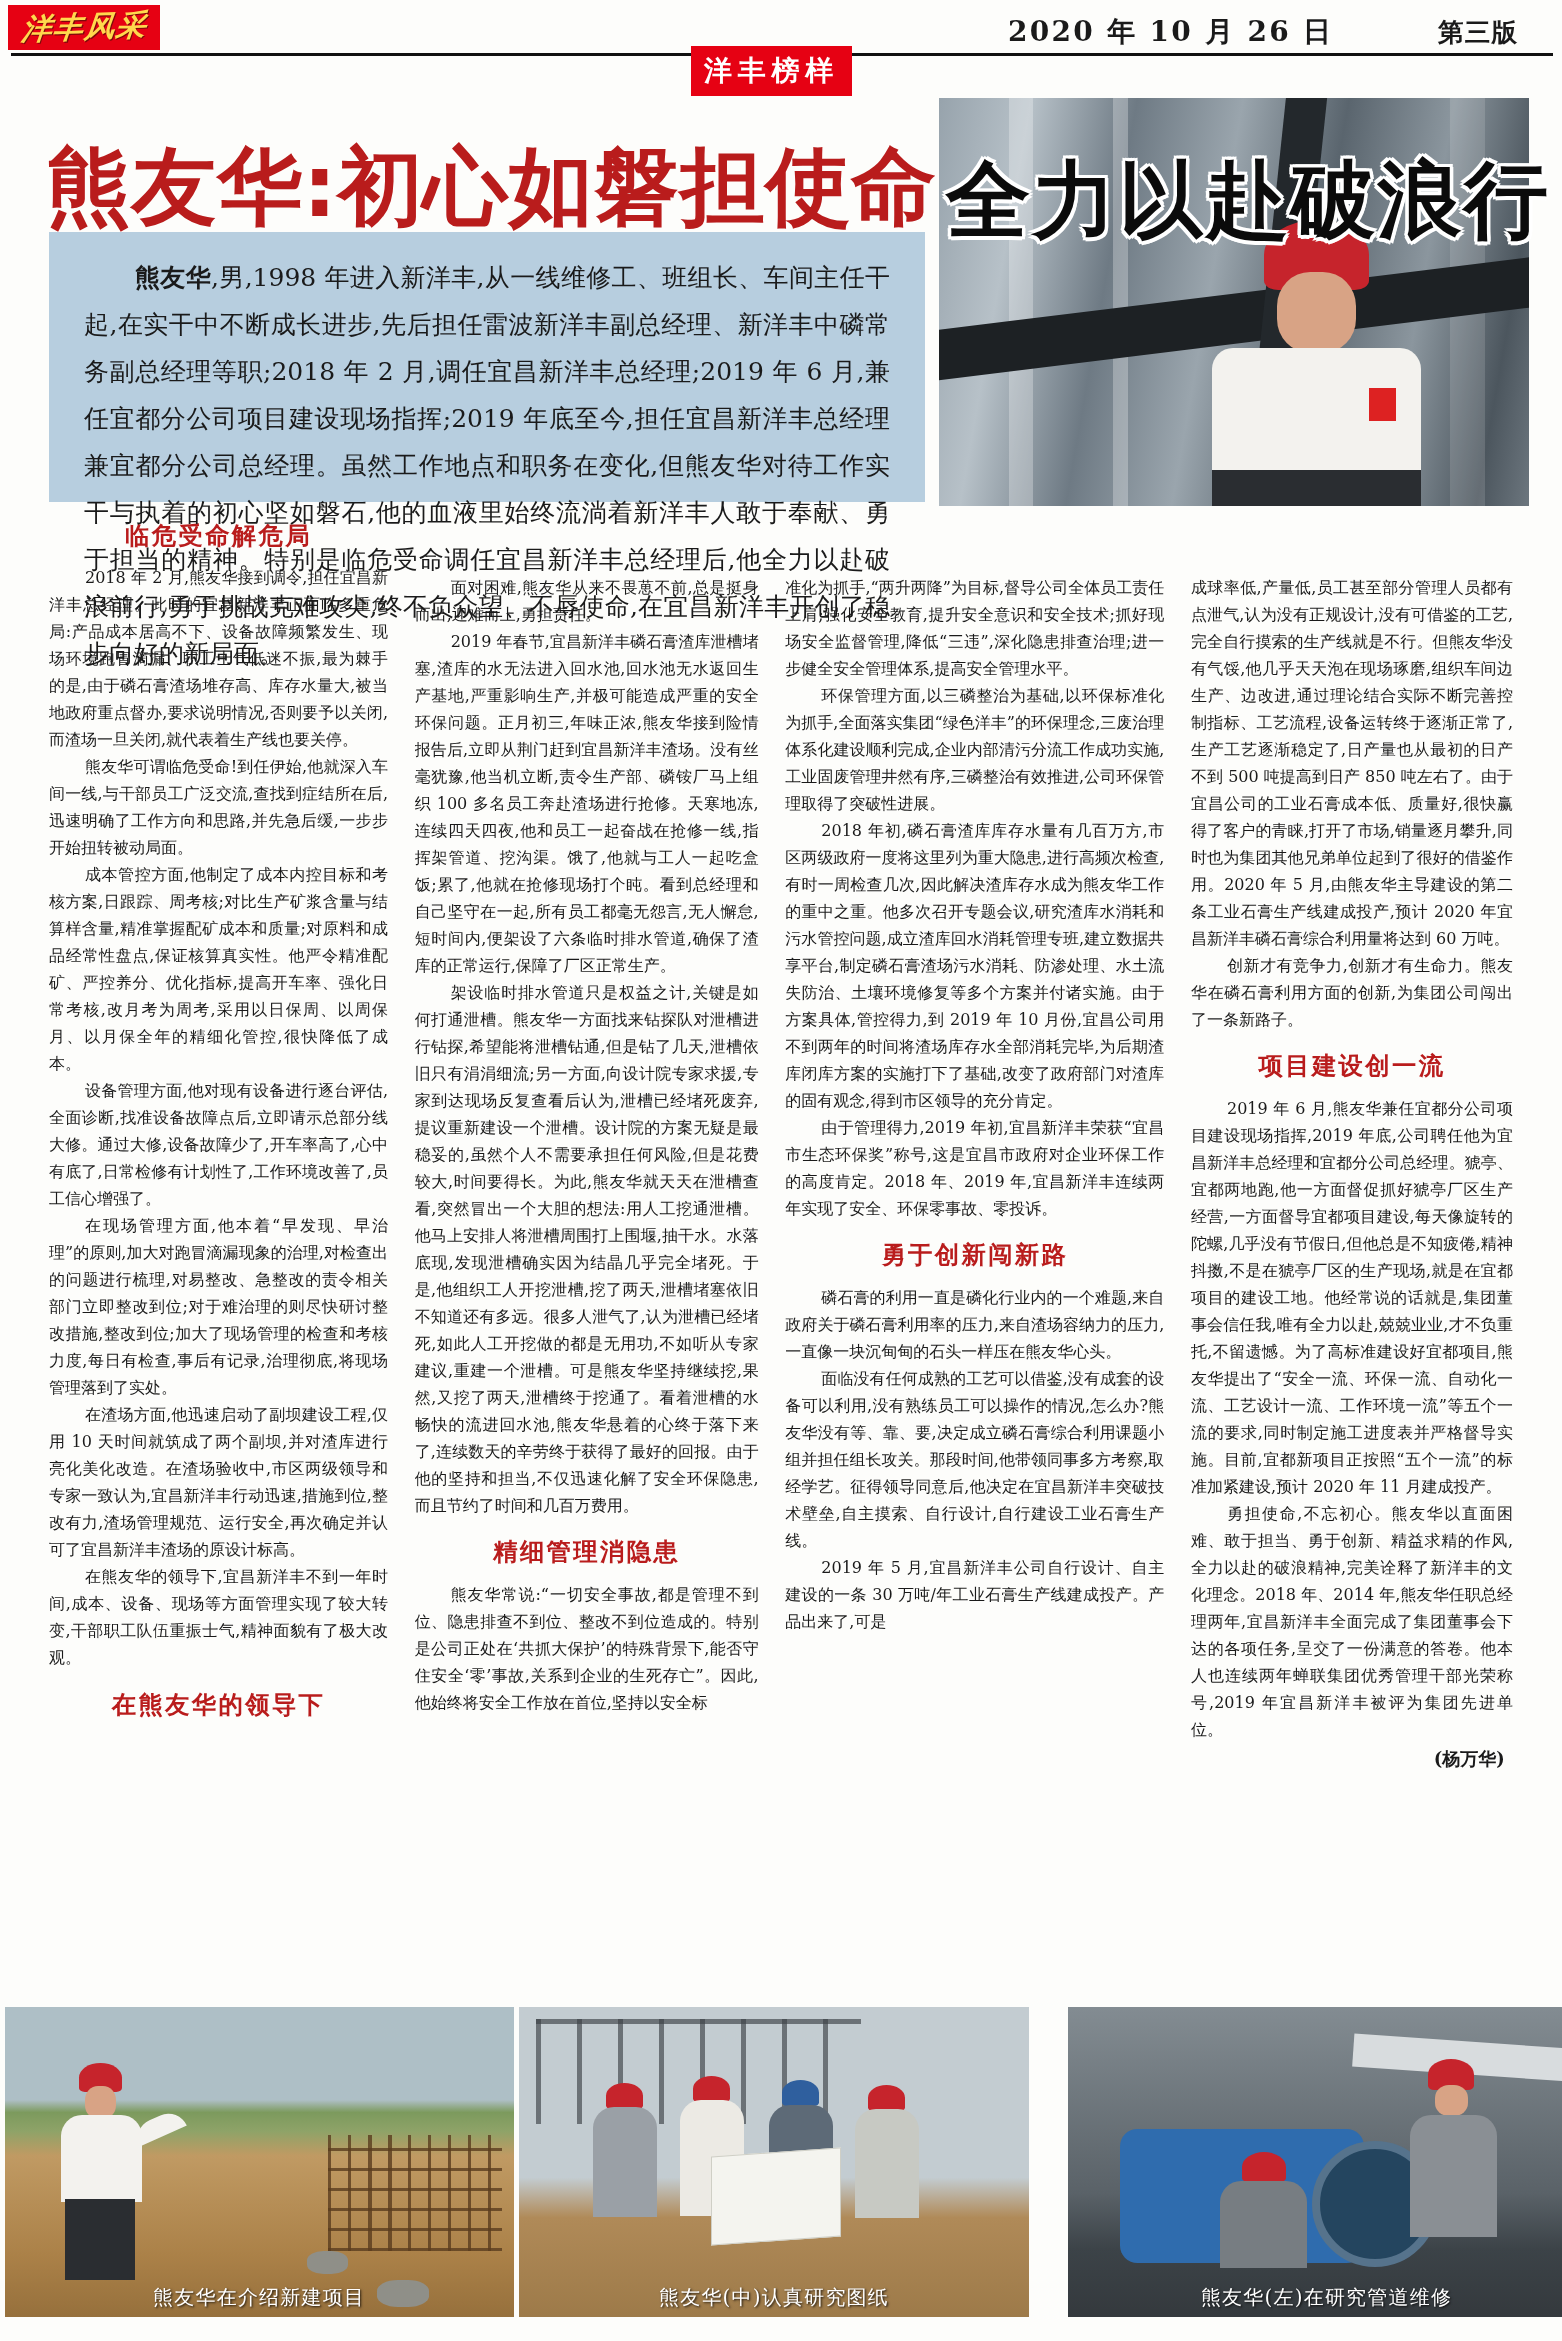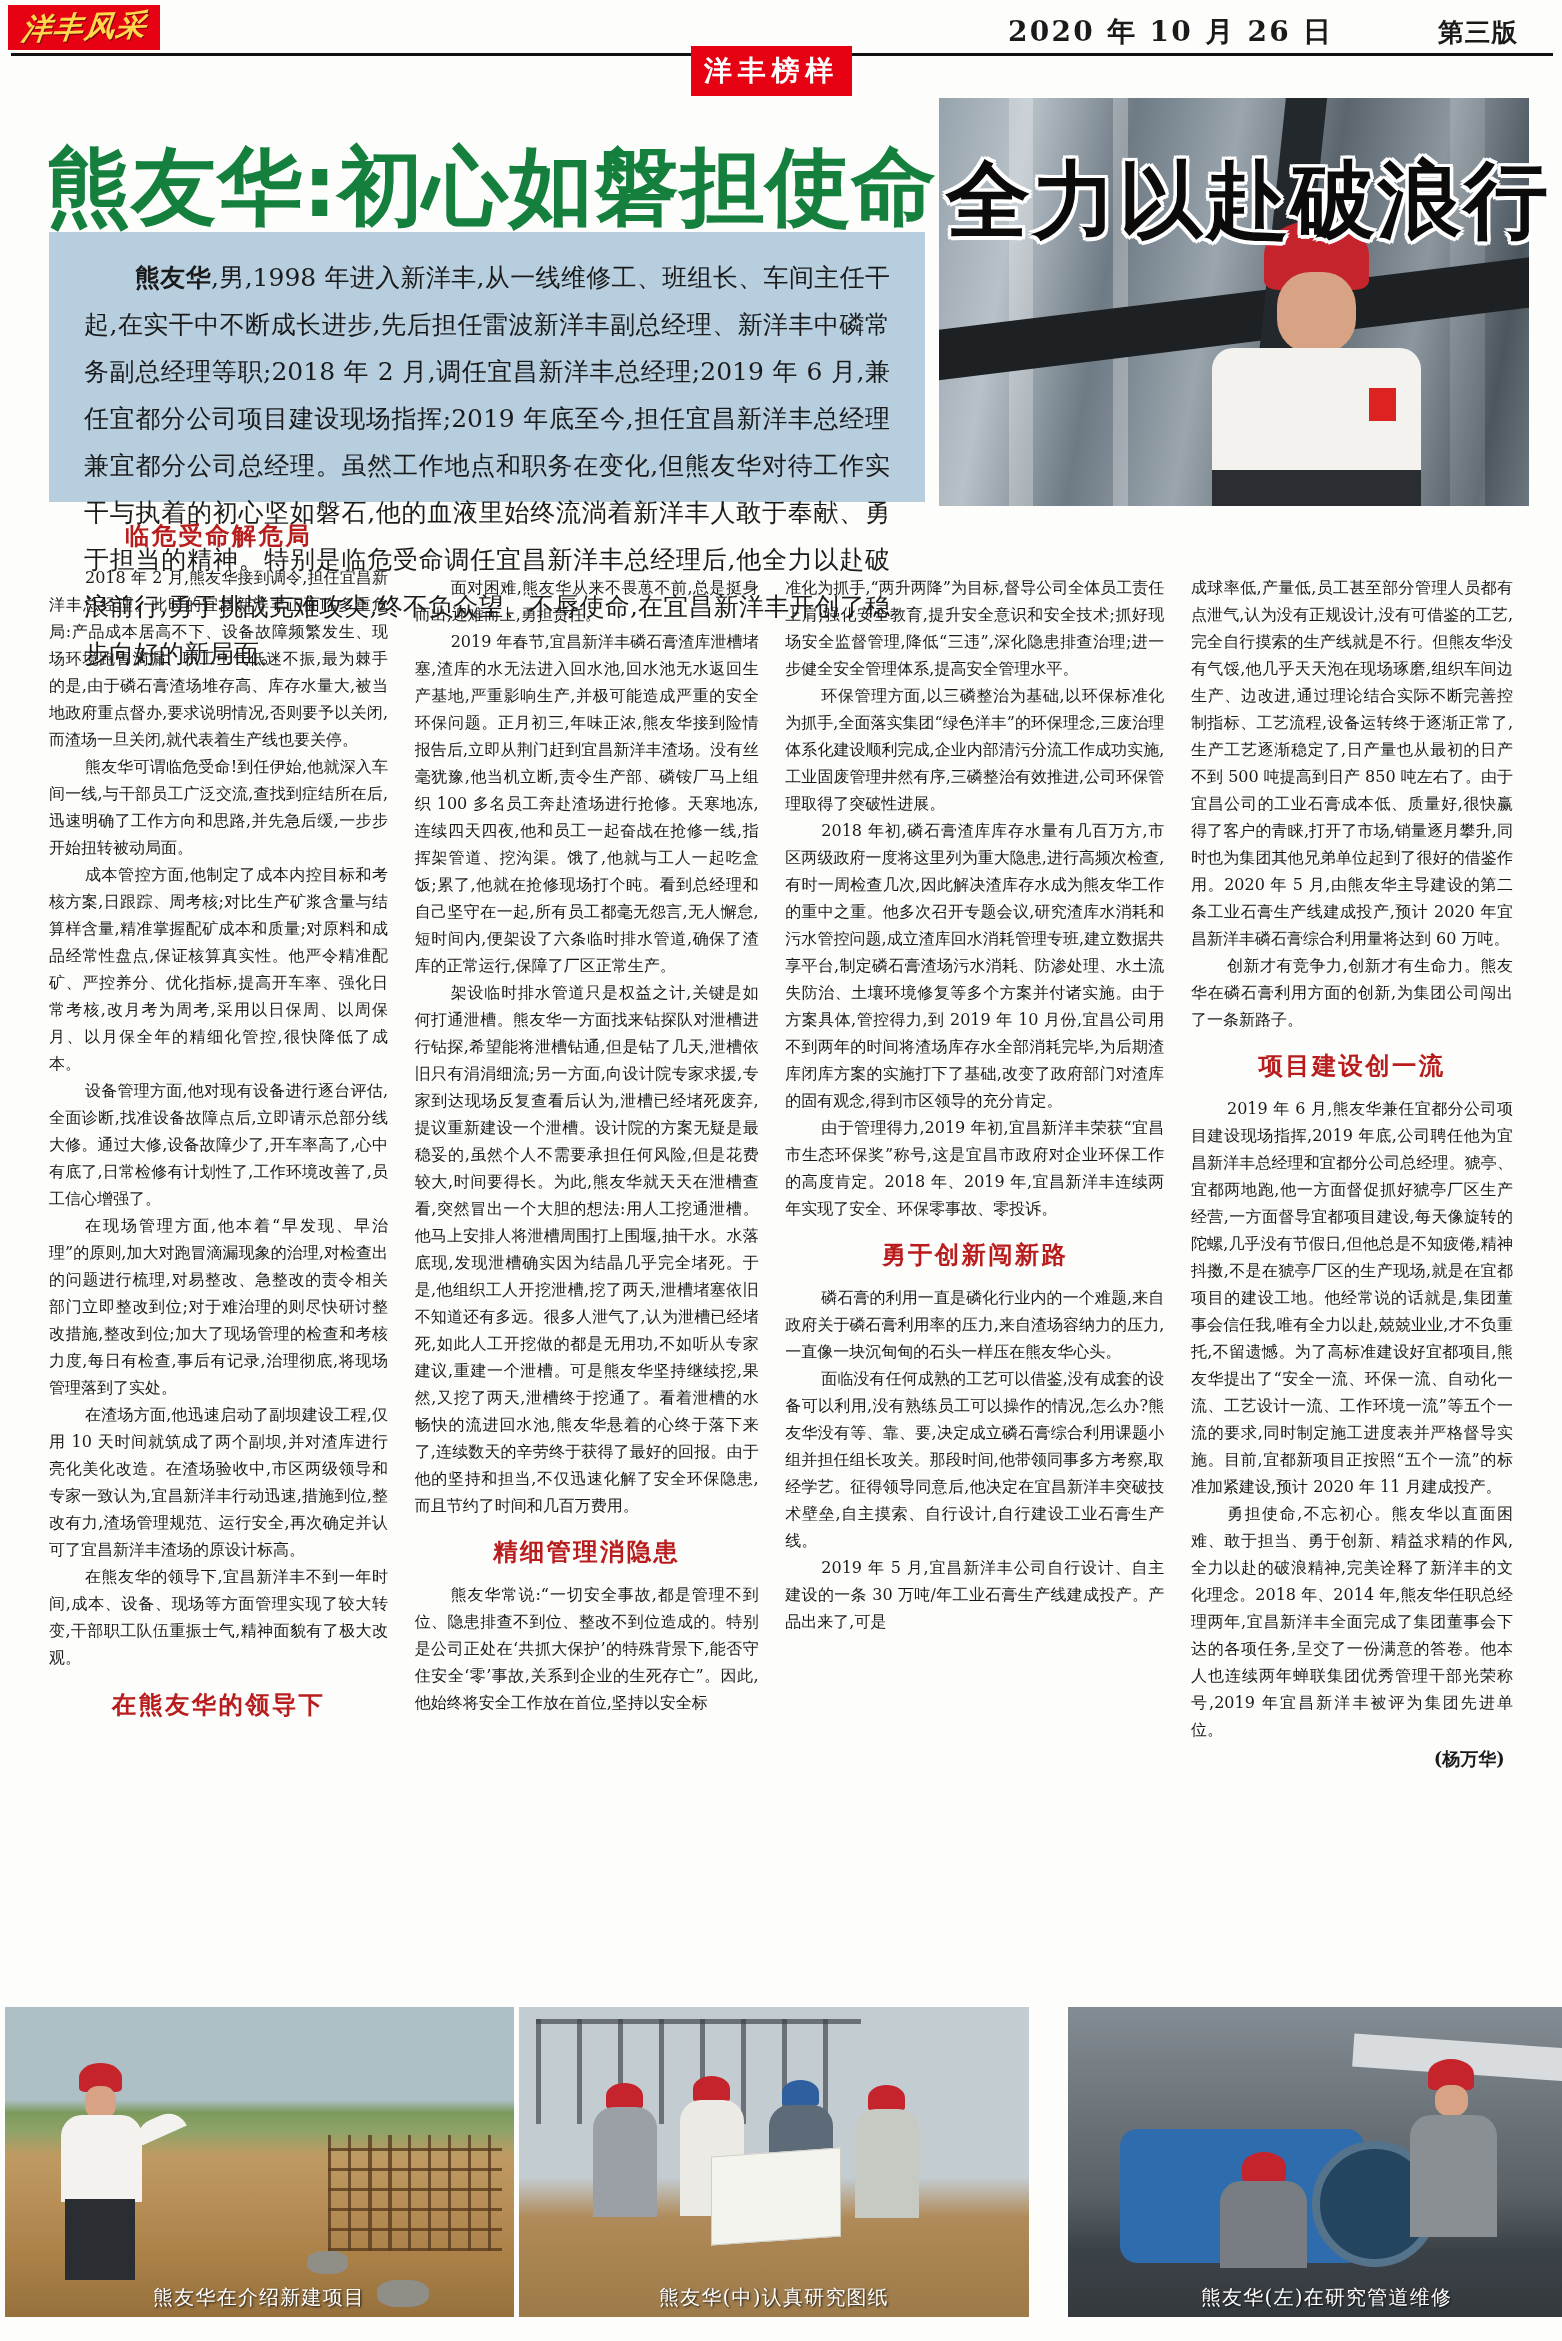--- a/index.html
+++ b/index.html
@@ -15,21 +15,21 @@
   .section-badge{position:absolute;left:691px;top:5.8px;width:161px;height:50px;background:#e60113;
         display:flex;align-items:center;justify-content:center;z-index:3;margin-top:40px;}
   .section-badge span{color:#fff;font-weight:bold;font-size:28px;letter-spacing:5.8px;
         font-family:"DejaVu Sans","Liberation Sans",sans-serif;}
   .issue-date{position:absolute;left:1008px;top:12.8px;font-size:28px;font-weight:bold;letter-spacing:2.3px;white-space:nowrap;}
   .edition{position:absolute;left:1438px;top:15px;font-size:25.6px;font-weight:bold;letter-spacing:1.2px;}
   .header-rule{position:absolute;left:10.5px;top:53px;width:1542px;height:2.9px;background:#111;}
 
   
   .headline-main{position:absolute;left:46px;top:87px;width:895px;font-size:85px;line-height:1.0;
-        font-weight:900;font-family:"DejaVu Sans","Liberation Sans",sans-serif;color:#15803d;
+        font-weight:900;font-family:"DejaVu Sans","Liberation Sans",sans-serif;color:#b91c1c;
         letter-spacing:0.6px;white-space:nowrap;z-index:4;}
   .headline-overlay{position:absolute;left:946px;top:88px;font-size:84px;font-weight:900;
         font-family:"DejaVu Sans","Liberation Sans",sans-serif;color:#0b0b0b;letter-spacing:2.3px;white-space:nowrap;z-index:5;
         text-shadow:3.5px 0 0 #fff,-3.5px 0 0 #fff,0 3.5px 0 #fff,0 -3.5px 0 #fff,2.9px 2.9px 0 #fff,-2.9px -2.9px 0 #fff,2.9px -2.9px 0 #fff,-2.9px 2.9px 0 #fff;}
 
   
   .intro-box{position:absolute;left:49px;top:232px;width:876px;height:270px;background:#b7cedf;
         padding:22px 35px 0 35px;box-sizing:border-box;z-index:2;}
   .intro-box p{margin:0;font-size:25px;line-height:47px;text-align:justify;text-indent:51px;}
   .intro-box .lead{font-weight:bold;font-family:"DejaVu Sans","Liberation Sans",sans-serif;}

